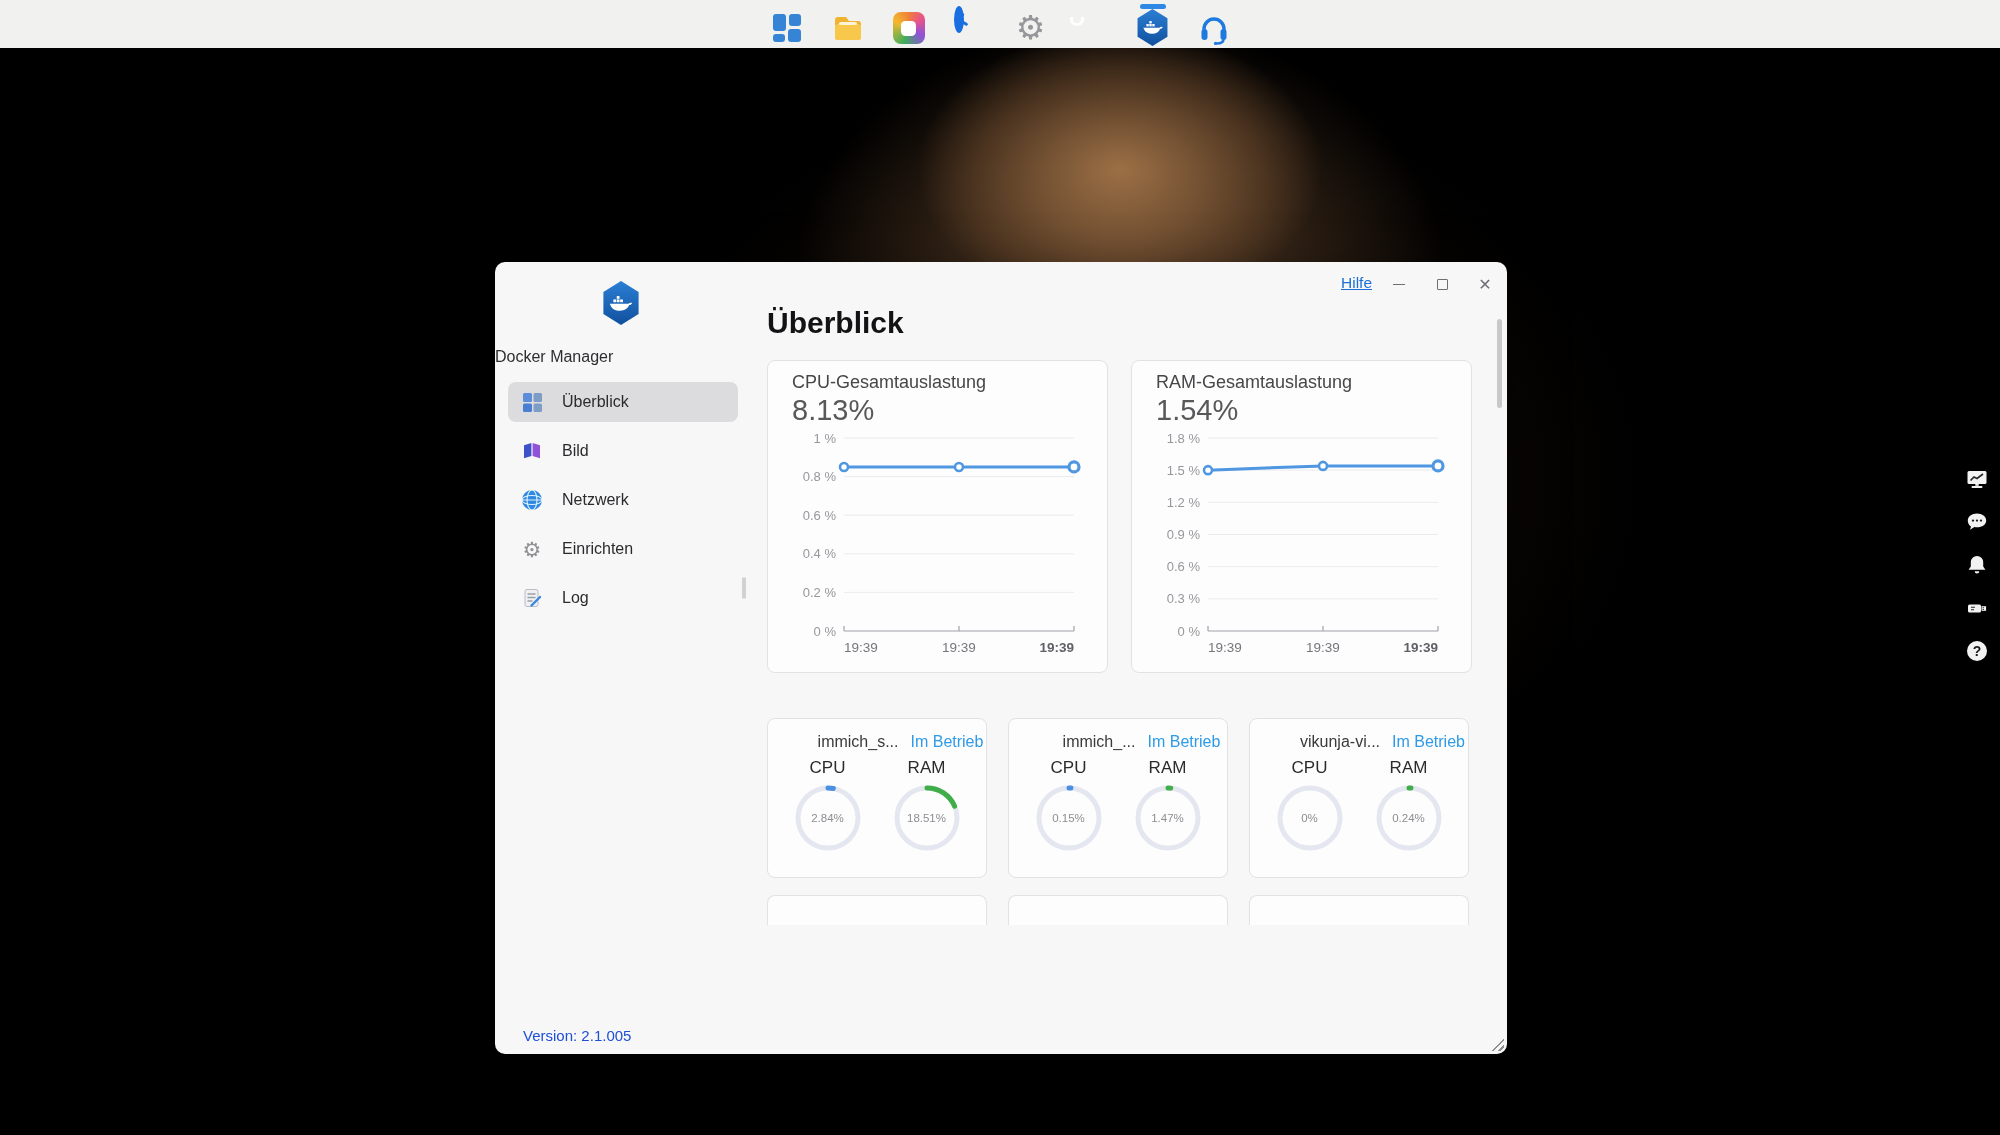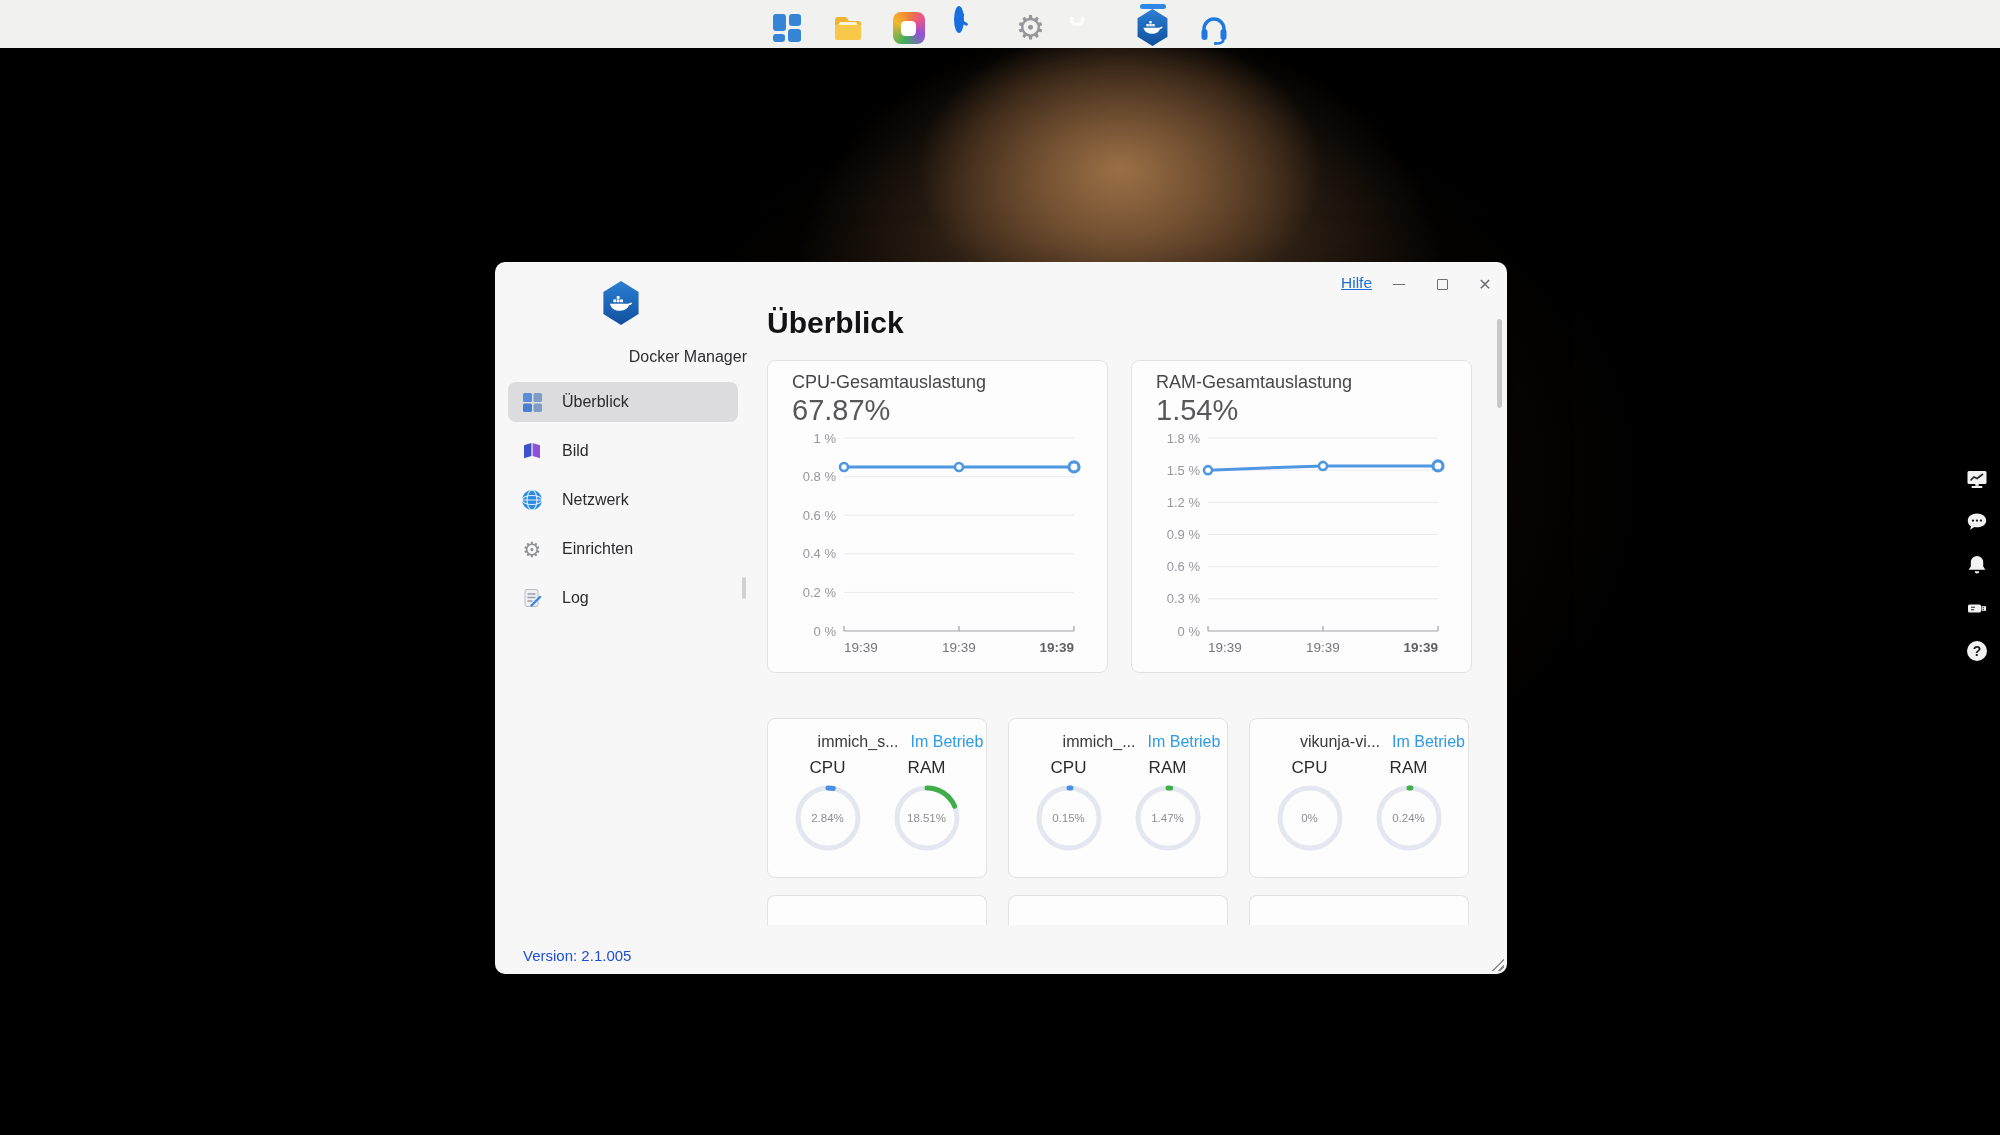--- a/index.html
+++ b/index.html
@@ -40,34 +40,34 @@
   .ti-docker { width:34px; height:37px; margin-top:-2px; }
   .ti-headset { width:34px; height:34px; }
 
   
   .edge-dock { position:absolute; right:12px; top:468px; display:flex; flex-direction:column; gap:21px; z-index:40; }
   .edge-ico { width:22px; height:22px; cursor:pointer; opacity:.95; }
   .edge-ico .q { width:20px; height:20px; margin:1px; border-radius:50%; background:#fff; color:#1b1b1b;
       font-weight:bold; font-size:14px; display:flex; align-items:center; justify-content:center; }
 
   
-  .window { position:absolute; left:495px; top:262px; width:1012px; height:712px; background:#f7f7f8;
+  .window { position:absolute; left:495px; top:262px; width:1012px; height:792px; background:#f7f7f8;
             border-radius:10px; box-shadow:0 18px 55px rgba(0,0,0,.55); overflow:hidden; z-index:30; }
 
   .help-link { position:absolute; left:846px; top:12px; font-size:15.5px; color:#1c6fd6; text-decoration:underline; cursor:pointer; }
   .win-btn { position:absolute; top:12px; width:22px; height:20px; display:flex; align-items:center; justify-content:center;
              color:#6e6e73; cursor:pointer; }
   .wb-min { left:893px; } .wb-min span { display:block; width:12px; border-top:1.6px solid #6e6e73; }
   .wb-max { left:936px; } .wb-max span { display:block; width:11px; height:11px; border:1.6px solid #6e6e73; border-radius:1px; }
   .wb-close { left:979px; font-size:16px; }
 
   
   .sidebar { position:absolute; left:0; top:0; width:252px; height:100%; }
   .side-logo { width:40px; height:44px; margin:19px auto 0; }
-  .app-name { text-align:right; margin-top:23px; font-size:16px; color:#2e2e30; }
+  .app-name { text-align:left; margin-top:23px; font-size:16px; color:#2e2e30; }
   .side-menu { margin:16px 9px 0 13px; display:flex; flex-direction:column; gap:9px; }
   .side-item { height:40px; border-radius:8px; display:flex; align-items:center; gap:17px; padding-left:11px;
                font-size:16px; color:#2b2b2d; cursor:pointer; }
   .side-item.selected { background:#dcdcde; }
   .s-icon { width:26px; height:26px; display:flex; align-items:center; justify-content:center; }
   .gear-glyph { font-size:21px; color:#8e9094; line-height:1; }
   .version { position:absolute; left:28px; bottom:10px; font-size:15px; color:#1d4ed8; }
   .divider-handle { position:absolute; left:247px; top:315px; width:4px; height:22px; border-radius:2px; background:#d2d2d5; cursor:col-resize; }
   .scroll-thumb { position:absolute; left:1002px; top:57px; width:5px; height:89px; border-radius:2.5px; background:#c8c8cb; cursor:pointer; }
   .resize-grip { position:absolute; right:3px; bottom:3px; width:15px; height:15px; cursor:nwse-resize;
@@ -296,21 +296,21 @@
       <div class="version">Version: 2.1.005</div>
     </div>
 
     <div class="divider-handle"></div>
     <div class="scroll-thumb"></div>
 
     <div class="page-title">Überblick</div>
 
     <div class="chart-card" style="left:272px">
       <div class="cc-title">CPU-Gesamtauslastung</div>
-      <div class="cc-value">67.87%</div>
+      <div class="cc-value">8.13%</div>
       <svg class="plot" width="341" height="313">
           <line x1="76" y1="77" x2="306" y2="77" stroke="#ebebee" stroke-width="1"></line>
           <text x="68" y="81.5" text-anchor="end" fill="#97979c" font-size="13">1 %</text>
           <line x1="76" y1="115.6" x2="306" y2="115.6" stroke="#ebebee" stroke-width="1"></line>
           <text x="68" y="120.1" text-anchor="end" fill="#97979c" font-size="13">0.8 %</text>
           <line x1="76" y1="154.2" x2="306" y2="154.2" stroke="#ebebee" stroke-width="1"></line>
           <text x="68" y="158.7" text-anchor="end" fill="#97979c" font-size="13">0.6 %</text>
           <line x1="76" y1="192.8" x2="306" y2="192.8" stroke="#ebebee" stroke-width="1"></line>
           <text x="68" y="197.3" text-anchor="end" fill="#97979c" font-size="13">0.4 %</text>
           <line x1="76" y1="231.4" x2="306" y2="231.4" stroke="#ebebee" stroke-width="1"></line>

